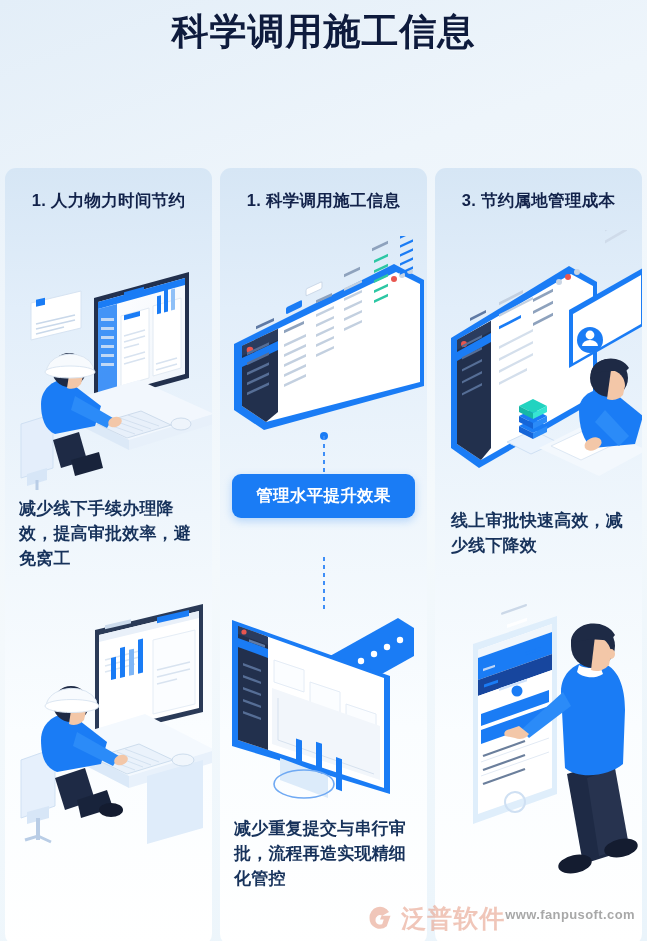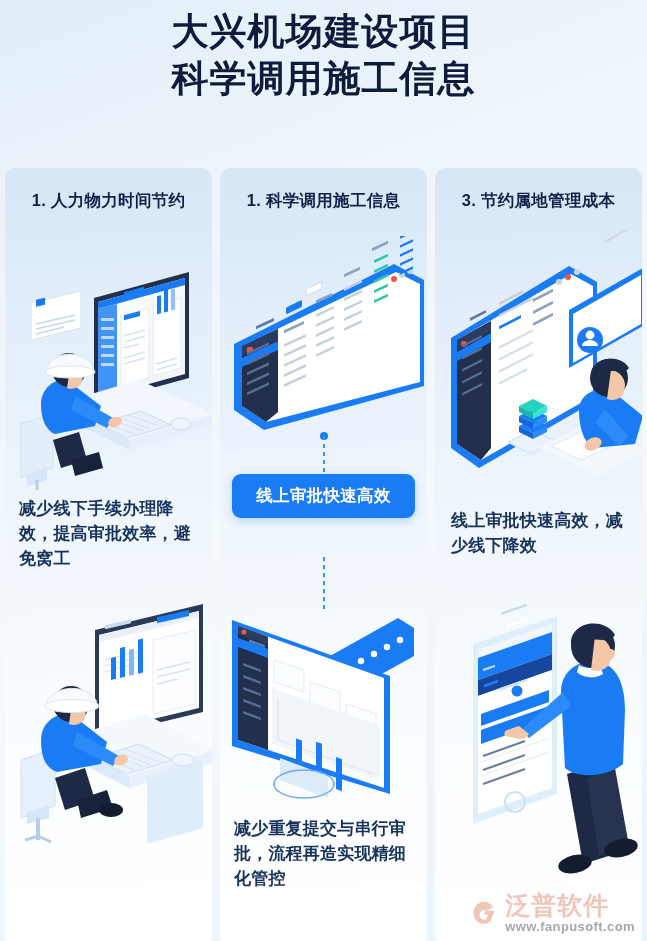--- a/index.html
+++ b/index.html
@@ -86,29 +86,28 @@
   }
   .dot-node.top { top: 264px; }
 
   
   .watermark {
     position: absolute; right: 12px; bottom: 8px;
     display: flex; align-items: center; gap: 6px;
     opacity: .62;
   }
   .wm-mark { width: 30px; height: 30px; }
-  .wm-textwrap { display: flex; flex-direction: column; line-height: 1; }
+  .wm-textwrap { display: flex; flex-direction: row; line-height: 1; }
   .wm-cn { font-size: 25px; font-weight: bold; color: #e8a48f; letter-spacing: 1px; }
   .wm-url { font-size: 13px; font-weight: bold; color: #737373; letter-spacing: .4px; margin-top: 2px; }
 </style>
 </head>
 <body>
 
 <div class="title-wrap">
-  <div class="title-line">大兴机场建设项目</div>
   <div class="title-line">科学调用施工信息</div>
 </div>
 
 <div class="cards">
 
   <div class="card">
     <div class="card-head">1. 人力物力时间节约</div>
 
     <div class="illus" style="left:4px; top:60px;">
       <svg width="205" height="265" viewBox="0 0 205 265">
@@ -370,21 +369,21 @@
           <rect x="184" y="113" width="13" height="2.6" transform="skewY(-25)"></rect>
           <rect x="184" y="122" width="13" height="2.6" transform="skewY(-25)"></rect>
         </g>
       </svg>
     </div>
 
     <div class="dot-node top"></div>
     <div class="dotline top"></div>
 
     <div class="callout">
-      <div class="callout-line">线上审批快速高效</div>
+      <div class="callout-line">管理水平提升效果</div>
     </div>
 
     <div class="dotline bottom"></div>
 
     <div class="illus" style="left:-2px; top:430px;">
       <svg width="212" height="225" viewBox="0 0 212 225">
 
         <g>
           <path d="M112,58 L180,20 L196,30 L196,58 L128,96 L112,86 Z" fill="#1a7cf5"></path>
           <path d="M118,88 L128,96 L126,108 Z" fill="#1a7cf5"></path>

